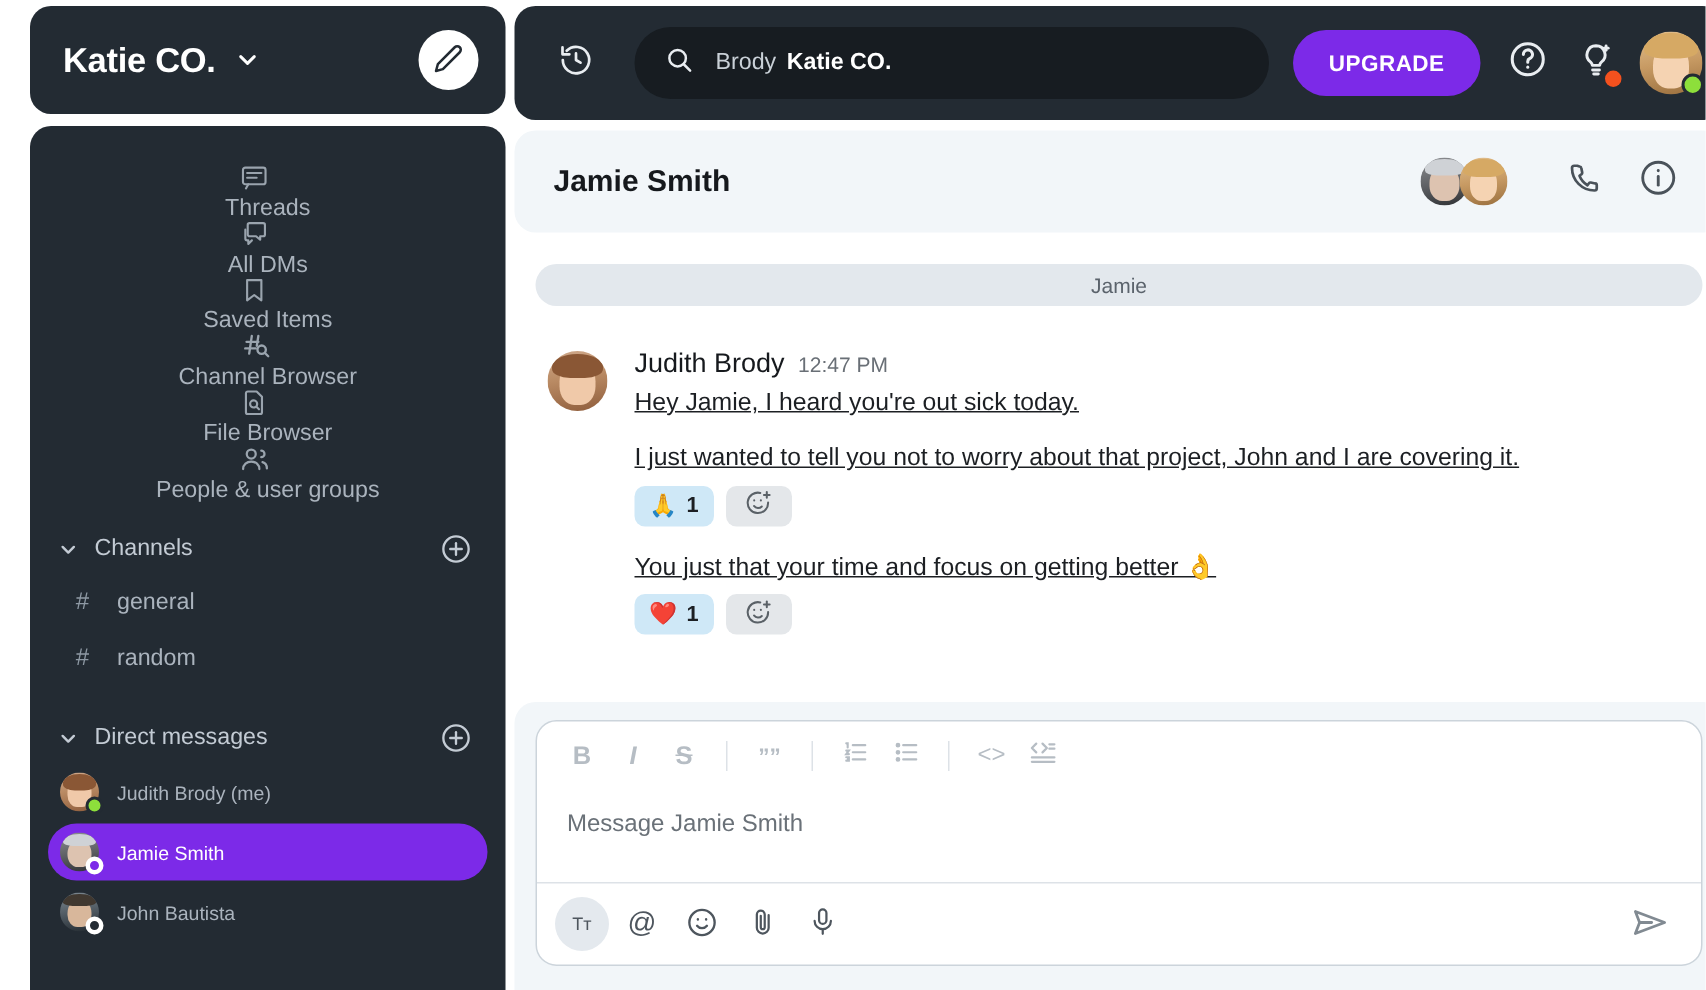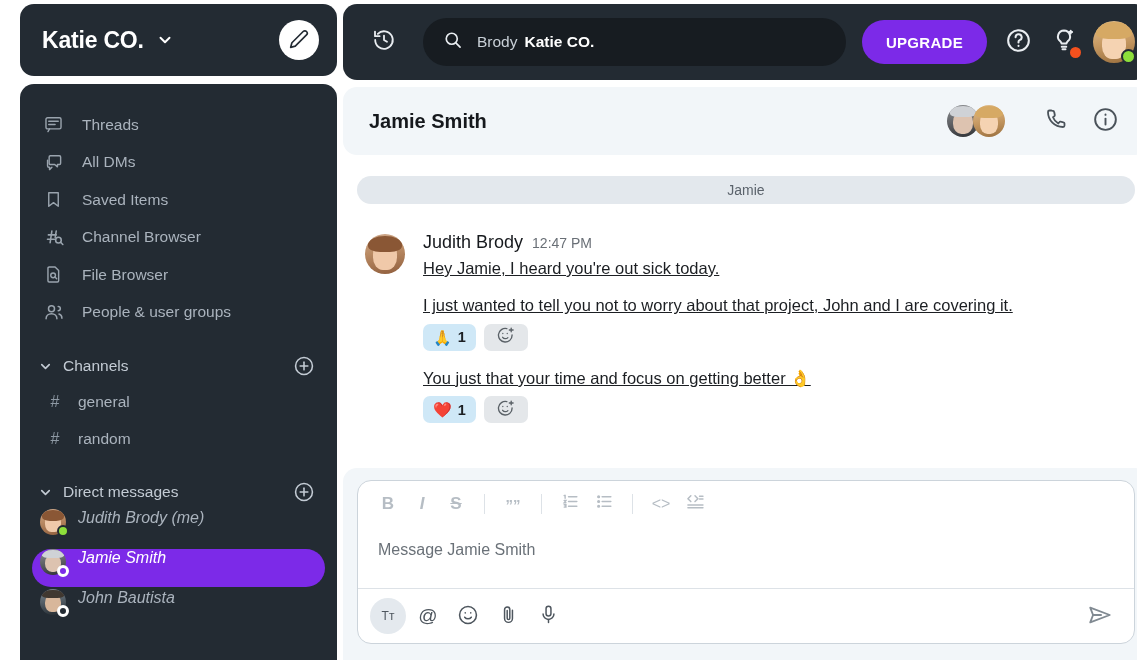--- a/index.html
+++ b/index.html
@@ -70,20 +70,21 @@
   .nav-list { padding: 0 12px; }
   .nav-item {
     display: flex;
     align-items: center;
     height: 37.5px;
     padding: 0 12px;
     border-radius: 10px;
     cursor: pointer;
     color: #aab3bd;
     font-size: 15.5px;
+    flex-direction: column;
   }
   .nav-item .ic {
     width: 24px;
     display: flex;
     align-items: center;
     justify-content: flex-start;
     margin-right: 14px;
     flex: 0 0 24px;
   }
   .section {
@@ -114,28 +115,28 @@
   .hash {
     width: 22px;
     text-align: center;
     margin-right: 12px;
     color: #8e99a4;
     font-size: 16px;
     flex: 0 0 22px;
   }
   .dm-item {
     display: flex;
+    align-items: center;
     height: 38px;
     padding: 0 12px 0 8px;
     border-radius: 999px;
     color: #aab3bd;
-    font-size: 16px;
+    font-size: 13px;
     cursor: pointer;
     margin-bottom: 2px;
-    font-style: italic;
   }
   .dm-item.active {
     background: #7c2ae8;
     color: #ffffff;
   }
   .dm-av {
     position: relative;
     width: 26px; height: 26px;
     flex: 0 0 26px;
     border-radius: 50%;

